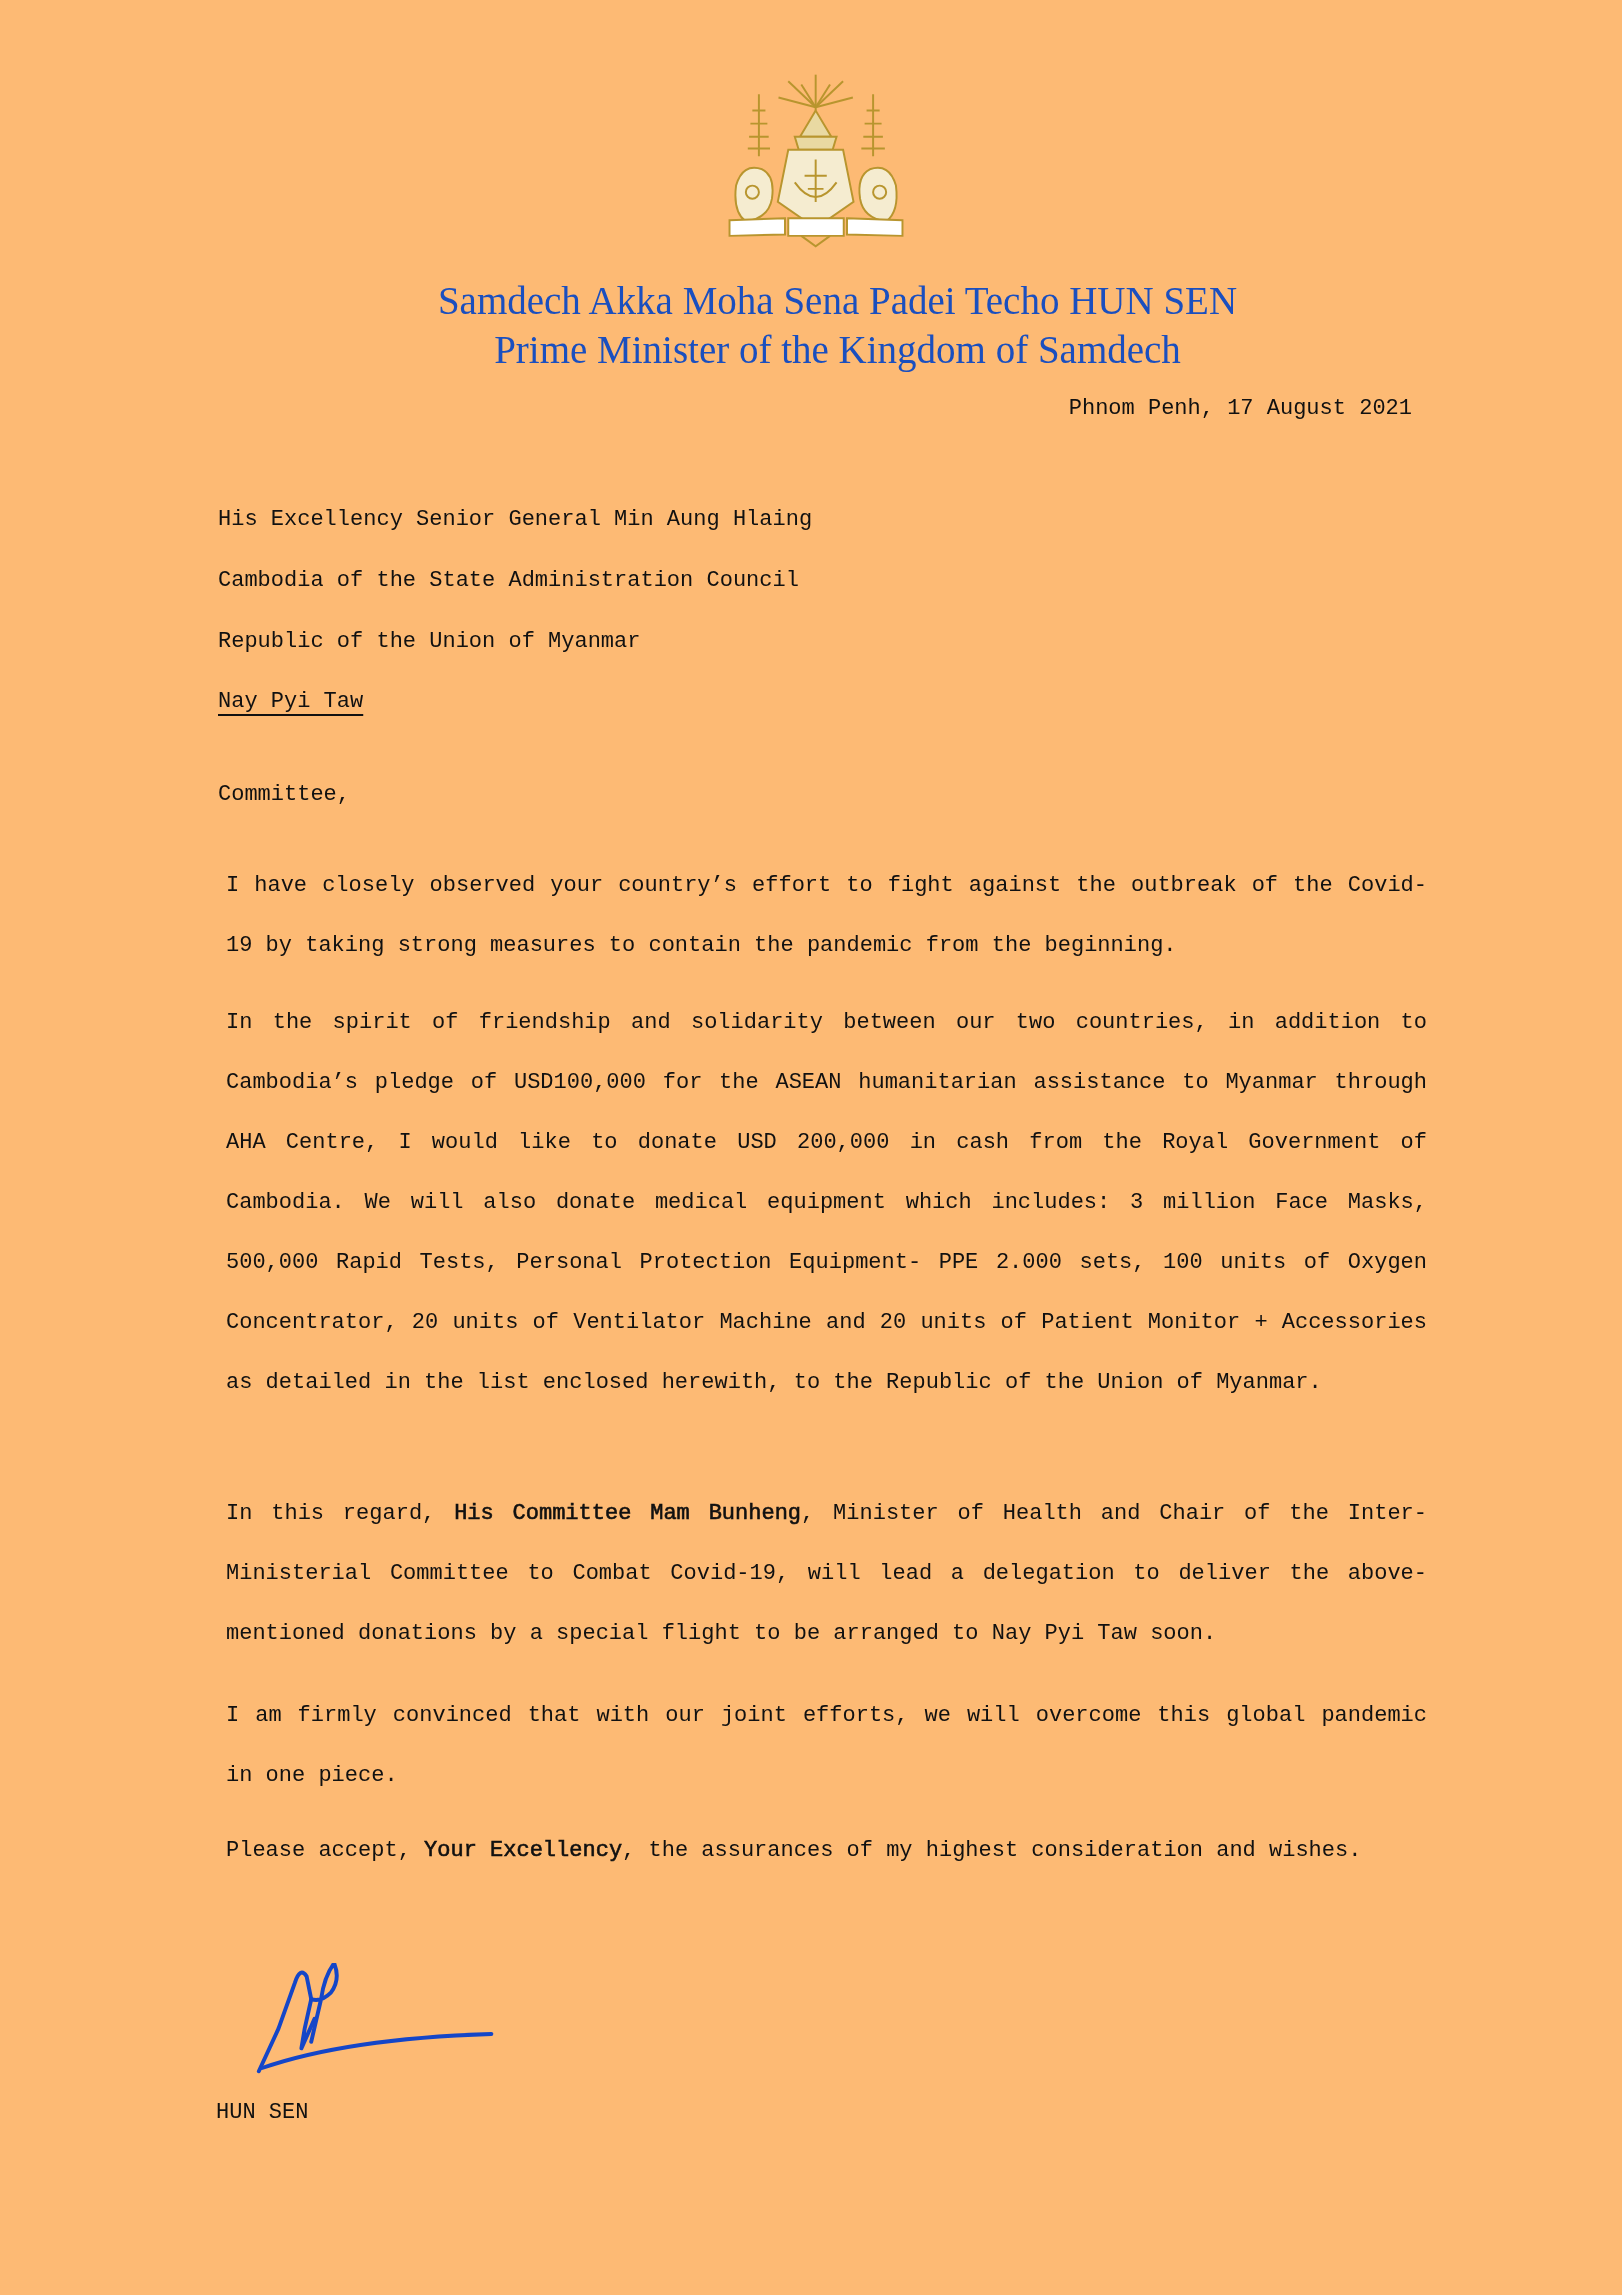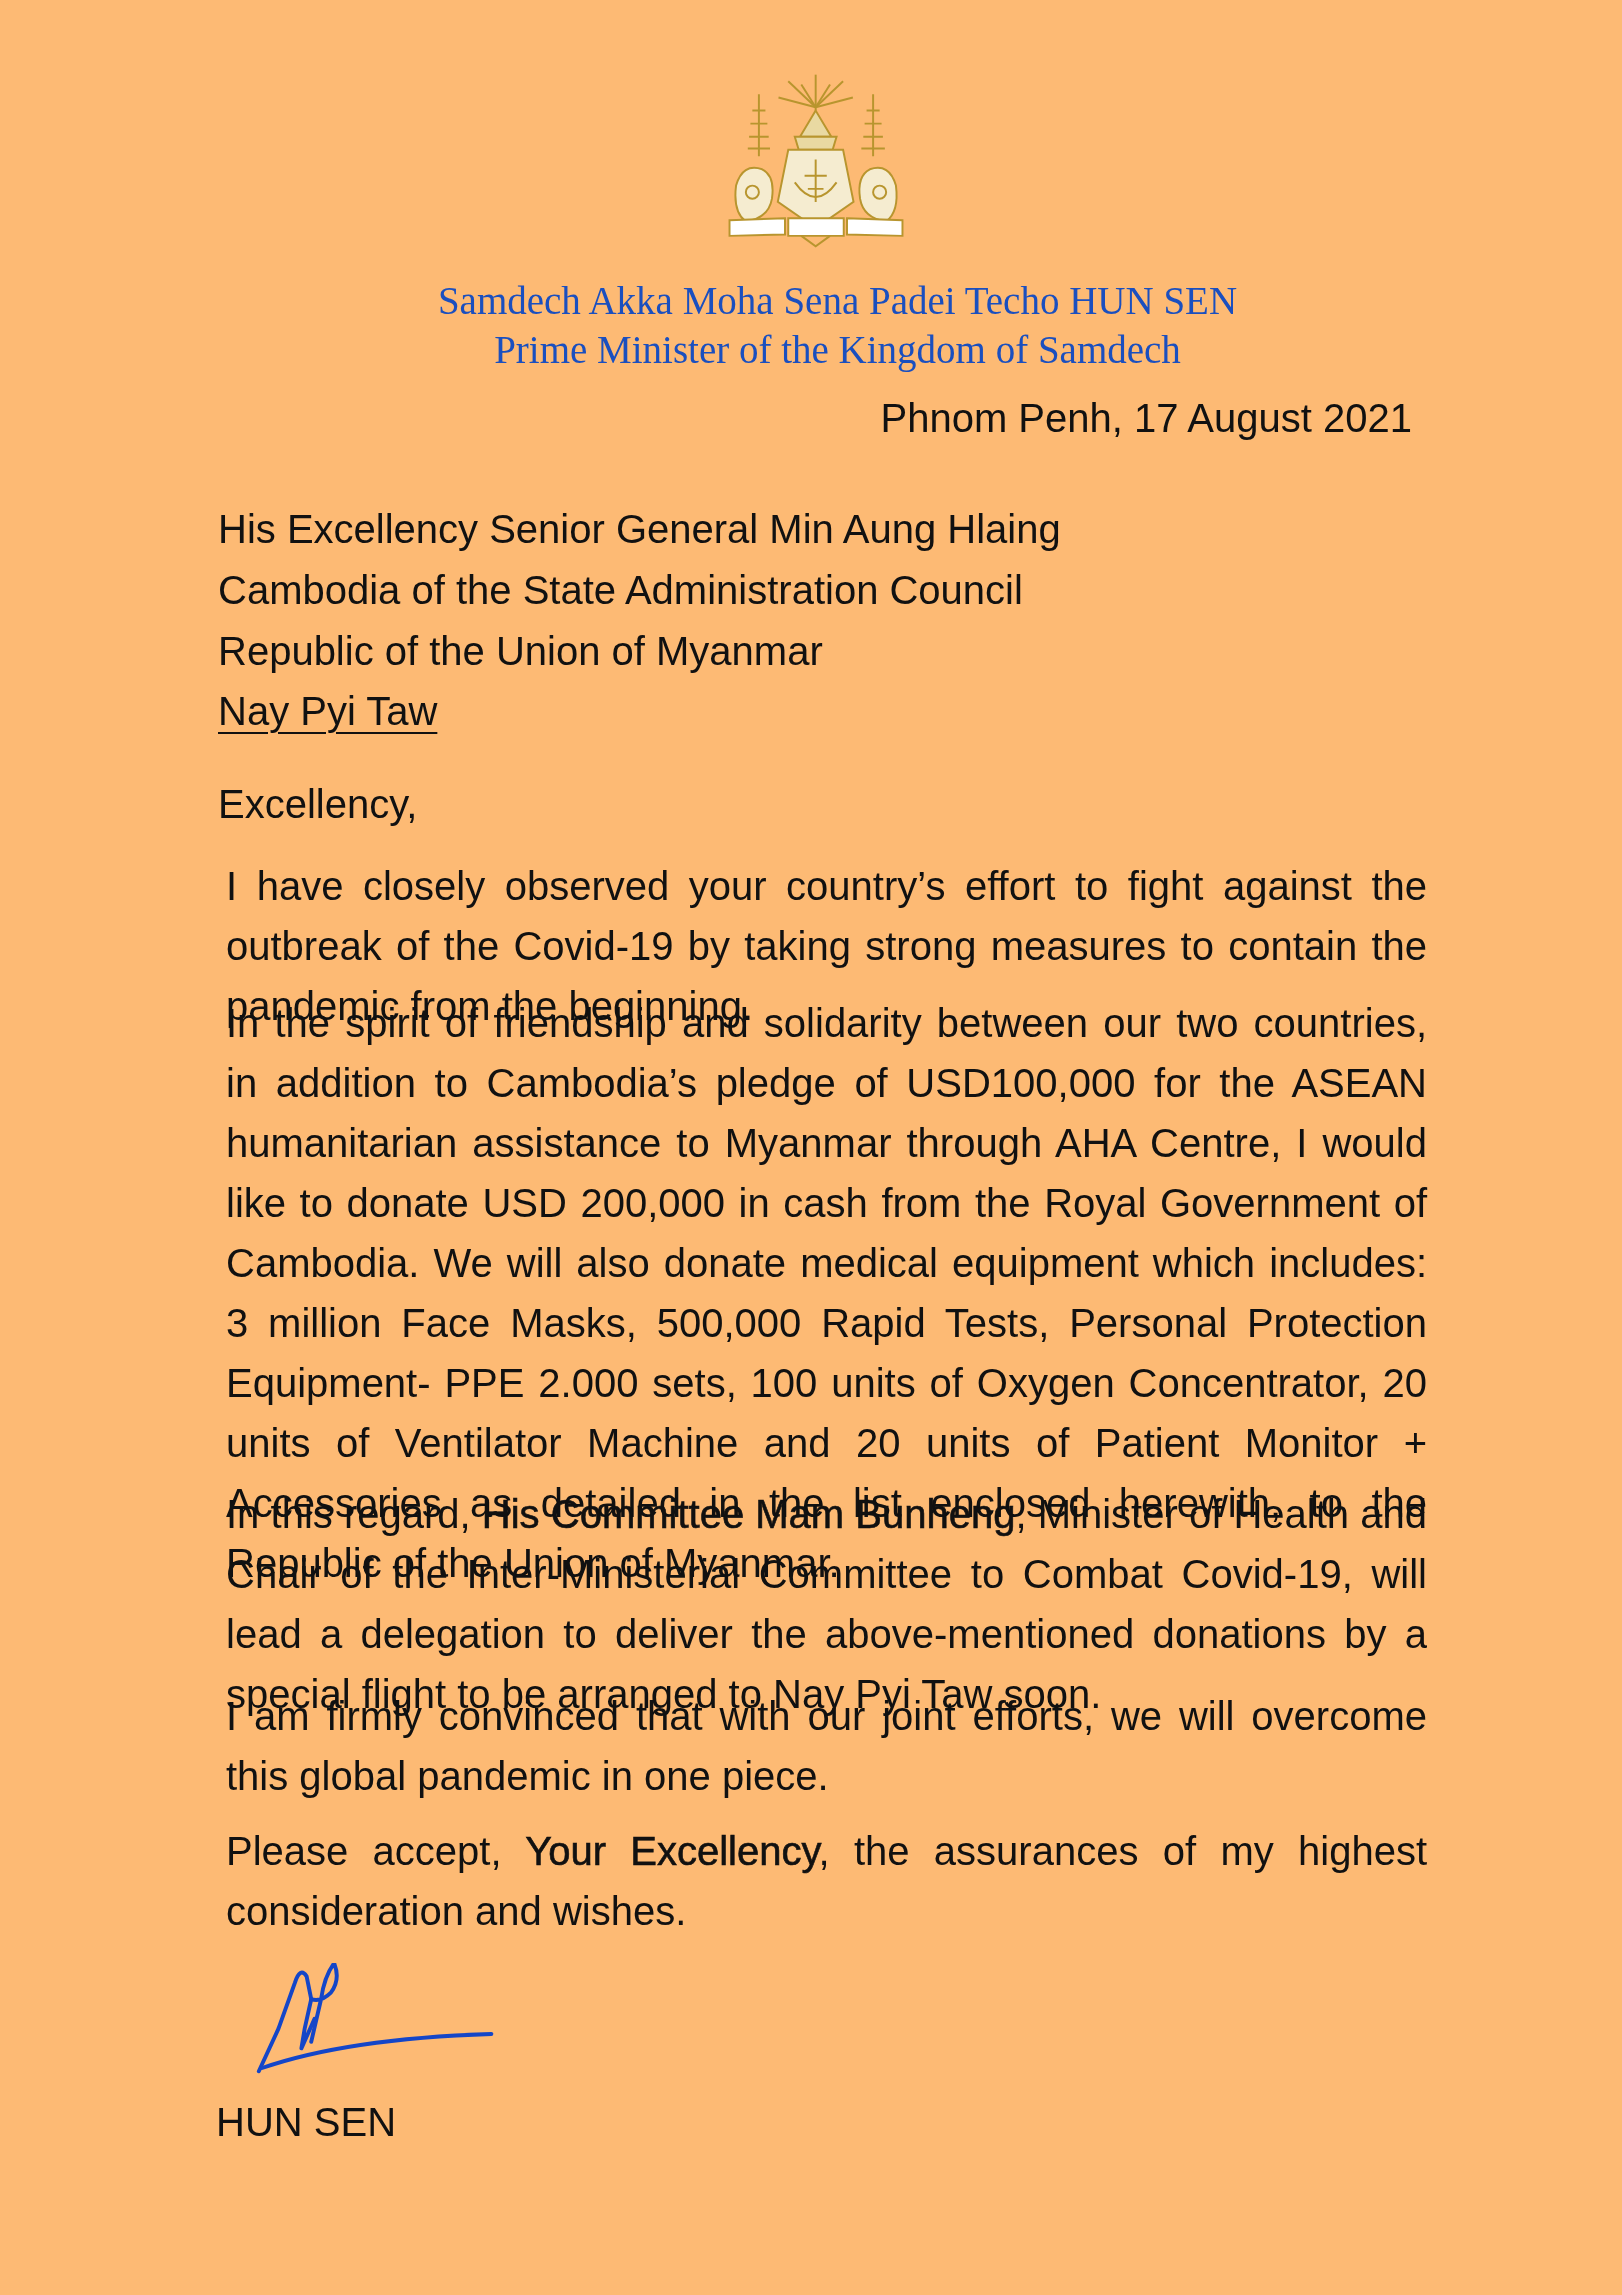--- a/index.html
+++ b/index.html
@@ -6,21 +6,21 @@
   body { width: 1623px; height: 2295px; position: relative; overflow: hidden; }
   .page { position: absolute; left: 0; top: 0; width: 1623px; height: 2295px; background: #fdba74; }
 
   .emblem { position: absolute; left: 723px; top: 71px; width: 186px; height: 177px; }
 
   .hdr { position: absolute; left: 0; width: 1623px; text-align: center;
          font-family: "Liberation Serif", "DejaVu Serif", serif; color: #1a4fbf; font-size: 39px; line-height: 1; white-space: nowrap; }
   .hdr1 { top: 281px; left: 386px; width: 903px; }
   .hdr2 { top: 330px; left: 386px; width: 903px; }
 
-  .body-text { font-family: Liberation Sans, sans-serif; color: #111; font-size: 40px; }
+  .body-text { font-family: Liberation Mono, monospace; color: #111; font-size: 22px; }
 
   .date { position: absolute; top: 396px; right: 211px; white-space: nowrap; }
 
   .addr { position: absolute; left: 218px; white-space: nowrap; margin-top: 20px; }
   .addr1 { top: 487px; }
   .addr2 { top: 548px; }
   .addr3 { top: 609px; text-align: center; }
   .addr4 { top: 669px; text-decoration: underline; text-underline-offset: 6.5px; text-decoration-thickness: 2px; }
 
   .salutation { position: absolute; left: 218px; top: 782px; }
@@ -81,21 +81,21 @@
 
   <div class="body-text date">Phnom Penh, 17 August 2021</div>
 
   <div>
     <div class="body-text addr addr1">His Excellency Senior General Min Aung Hlaing</div>
     <div class="body-text addr addr2">Cambodia of the State Administration Council</div>
     <div class="body-text addr addr3">Republic of the Union of Myanmar</div>
     <div class="body-text addr addr4">Nay Pyi Taw</div>
   </div>
 
-  <div class="body-text salutation">Excellency,</div>
+  <div class="body-text salutation">Committee,</div>
 
   <p class="body-text para p1">I have closely observed your country’s effort to fight against the outbreak of the Covid-19 by taking strong measures to contain the pandemic from the beginning.</p>
   <p class="body-text para p2">In the spirit of friendship and solidarity between our two countries, in addition to Cambodia’s pledge of USD100,000  for the ASEAN humanitarian assistance to Myanmar through AHA Centre, I would like to donate USD 200,000 in cash from the Royal Government of Cambodia. We will also donate medical equipment which includes: 3 million Face Masks, 500,000 Rapid Tests, Personal Protection Equipment- PPE 2.000 sets,  100 units of Oxygen Concentrator, 20 units of Ventilator Machine and 20 units of Patient Monitor + Accessories as  detailed in the list enclosed herewith, to the Republic of the Union of Myanmar.</p>
   <p class="body-text para p3"><span>In this regard, </span><span class="strong">His Committee Mam Bunheng</span><span>, Minister of Health and Chair of the Inter-Ministerial Committee to Combat Covid-19, will lead a delegation to deliver the above-mentioned donations by a special flight to be arranged to Nay Pyi Taw soon.</span></p>
   <p class="body-text para p5"><span>Please accept, </span><span class="strong">Your Excellency</span><span>, the assurances of my highest consideration and wishes.</span></p>
   <p class="body-text para p4"> I am firmly convinced that with our joint efforts, we will overcome this global pandemic in one piece.</p>
 
   <svg class="signature" viewBox="0 0 400 175">
     <g fill="none" stroke="#1446c8" stroke-width="6" stroke-linecap="round" stroke-linejoin="round">
       <path d="M15 165 L45 100 L70 30 Q78 5 88 20 L95 55 L85 100 L80 130 L100 85"></path>

